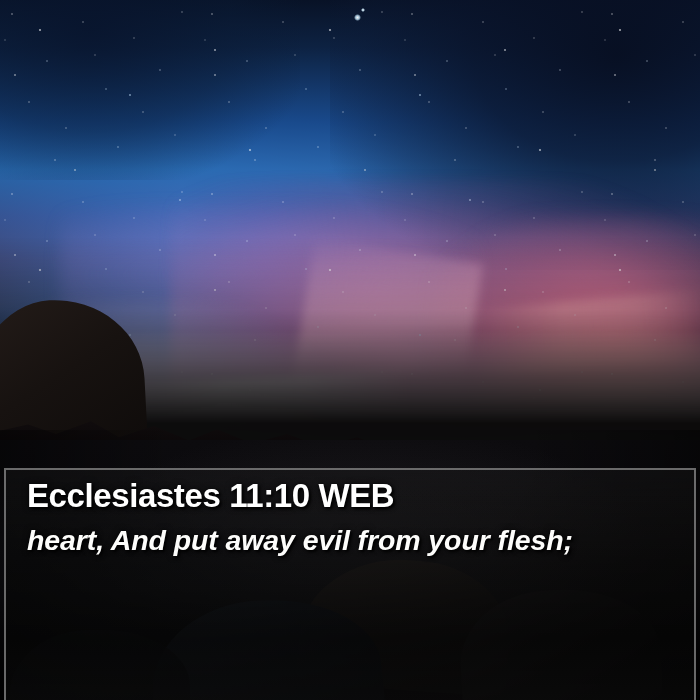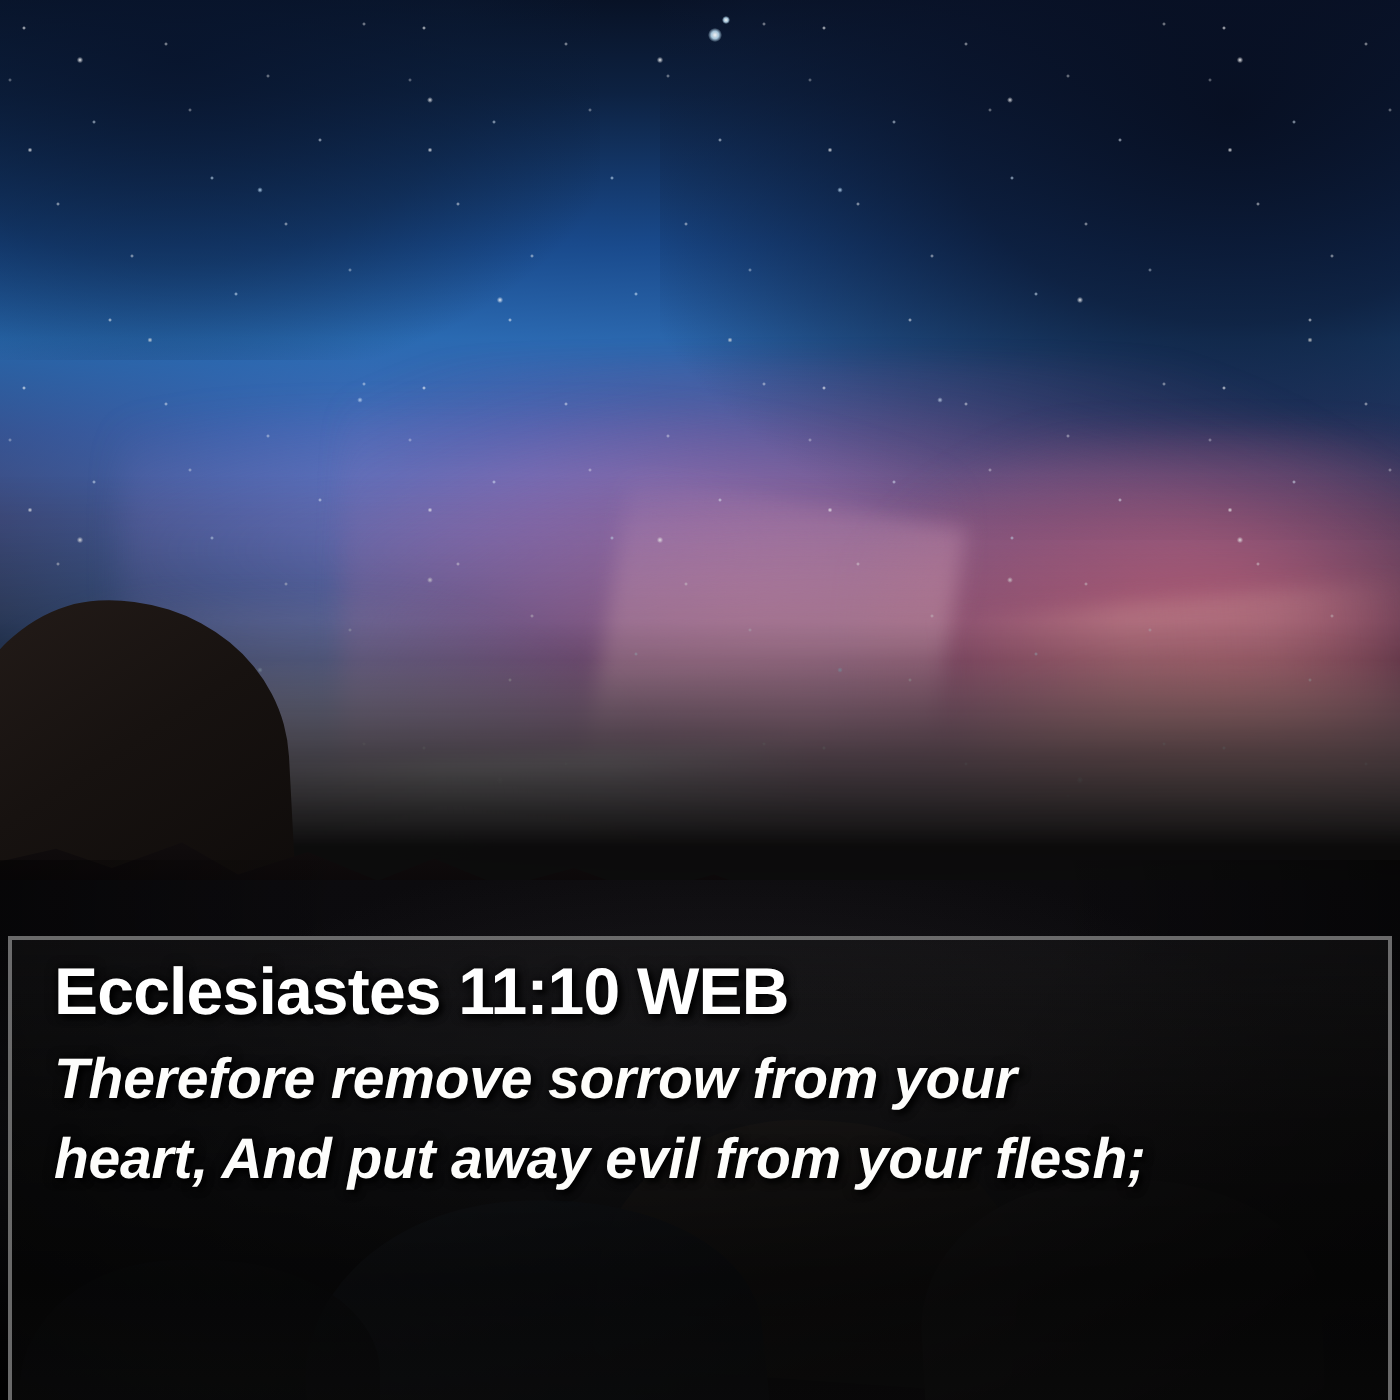--- a/index.html
+++ b/index.html
@@ -384,19 +384,18 @@
     <div class="fg-boulder-a" style="position:absolute; left:150px; top:160px;"></div>
     <div class="fg-boulder-c" style="position:absolute; left:460px; top:150px;"></div>
     <div class="fg-boulder-d" style="position:absolute; left:10px; top:190px;"></div>
   </div>
   <div class="fg-vignette"></div>
 
   <div class="verse-band">
     <div class="verse-inner">
       <div class="verse-title">Ecclesiastes 11:10 WEB</div>
       <div class="verse-body">
-        <span class="ln">Therefore remove sorrow from your</span>
         <span class="ln">heart, And put away evil from your flesh;</span>
       </div>
     </div>
   </div>
 
 </div>
 
 </body></html>

